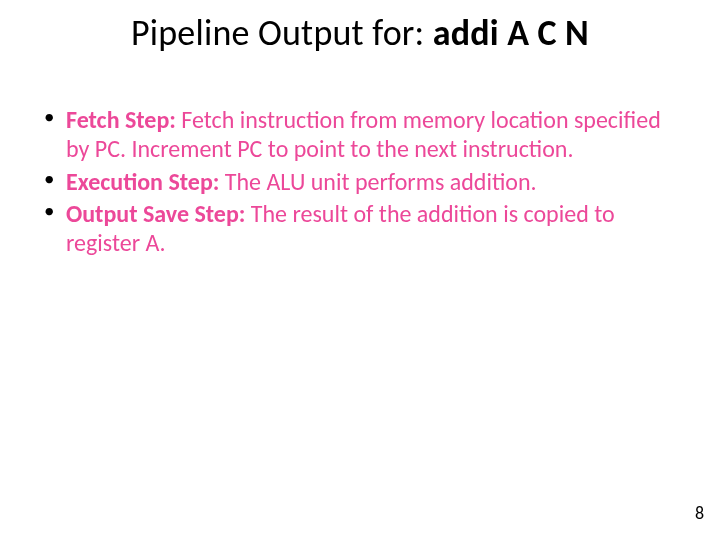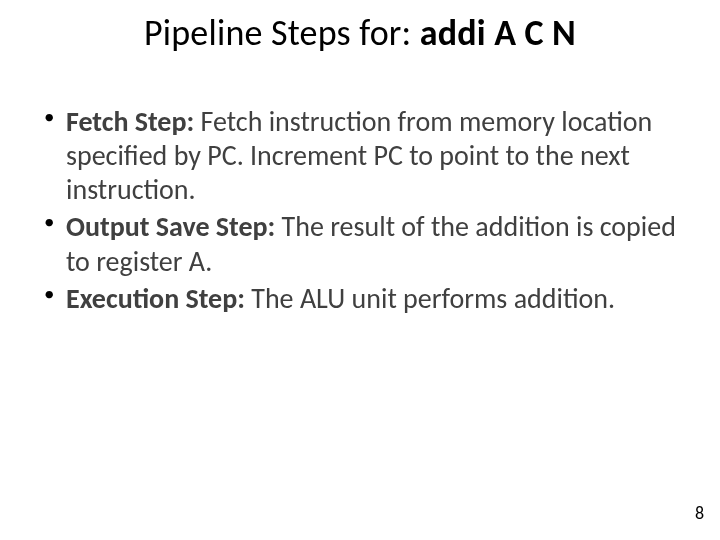--- a/index.html
+++ b/index.html
@@ -37,24 +37,24 @@
     width: 640px;
   }
   ul.bullets {
     list-style: none;
     margin: 0;
     padding: 0;
   }
   ul.bullets > li {
     position: relative;
     padding-left: 26px;
-    font-size: 28px;
+    font-size: 24px;
     line-height: 1.22;
     margin-bottom: 3px;
-    color: #404040;
+    color: #ec4899;
   }
   ul.bullets > li::before {
     content: "•";
     position: absolute;
     left: 4px;
     top: 0;
     font-size: 21px;
     color: #000;
   }
   .label { font-weight: 700; }
@@ -68,33 +68,33 @@
     font-size: 18px;
     color: #000;
   }
 </style>
 </head>
 <body>
 
 <div class="slide">
 
   <div class="title">
-    <span>Pipeline Steps for: </span><span class="bold">addi A C N</span>
+    <span>Pipeline Output for: </span><span class="bold">addi A C N</span>
   </div>
 
   <div class="body">
     <ul class="bullets">
       <li>
         <span class="label">Fetch Step:</span><span> Fetch instruction from memory location specified by PC. Increment PC to point to the next instruction.</span>
       </li>
       <li>
-        <span class="label">Output Save Step:</span><span> The result of the addition is copied to register A.</span>
+        <span class="label">Execution Step:</span><span> The ALU unit performs addition.</span>
       </li>
       <li>
-        <span class="label">Execution Step:</span><span> The ALU unit performs addition.</span>
+        <span class="label">Output Save Step:</span><span> The result of the addition is copied to register A.</span>
       </li>
     </ul>
 
   </div>
 
   <div class="page-number">8</div>
 
 </div>
 
 </body></html>

